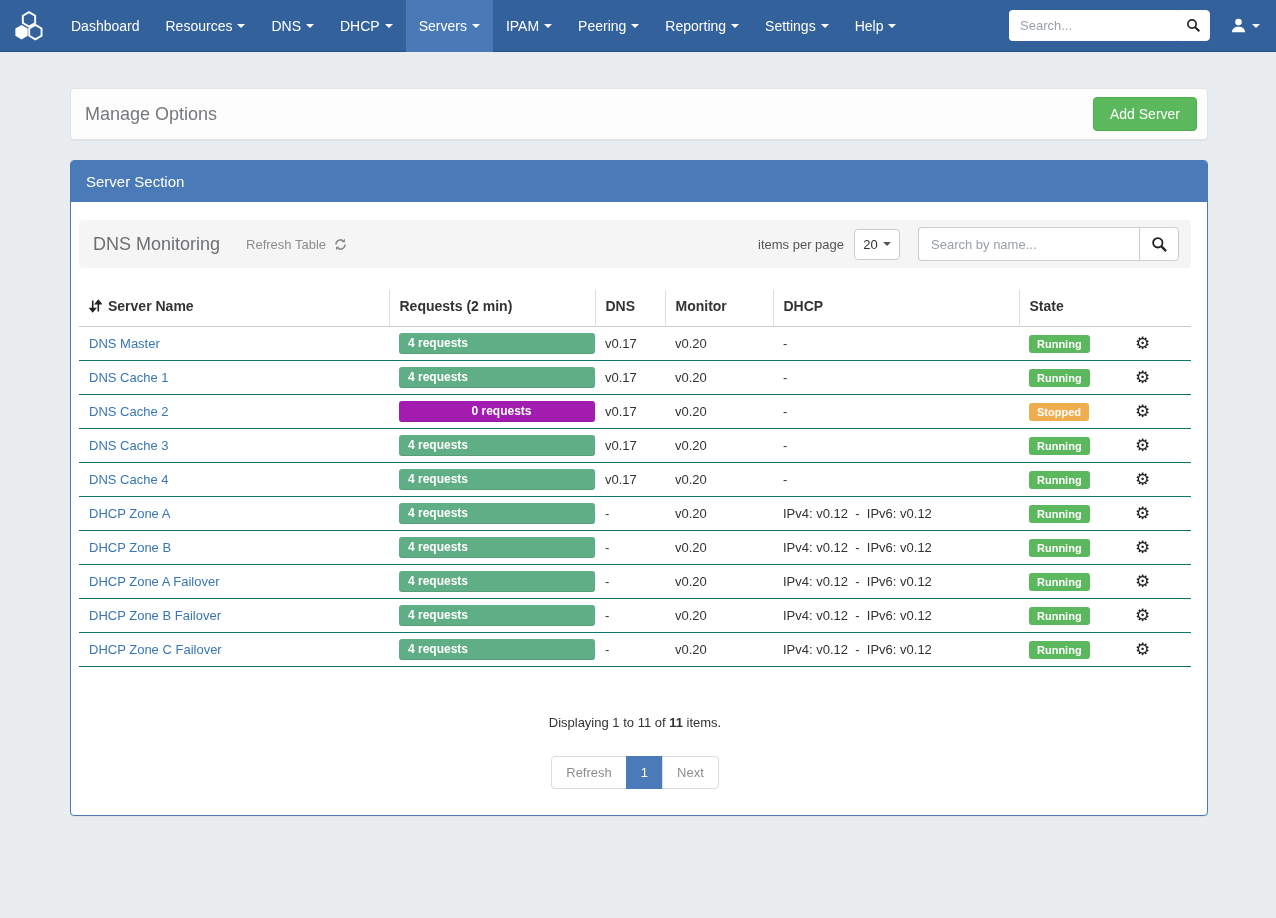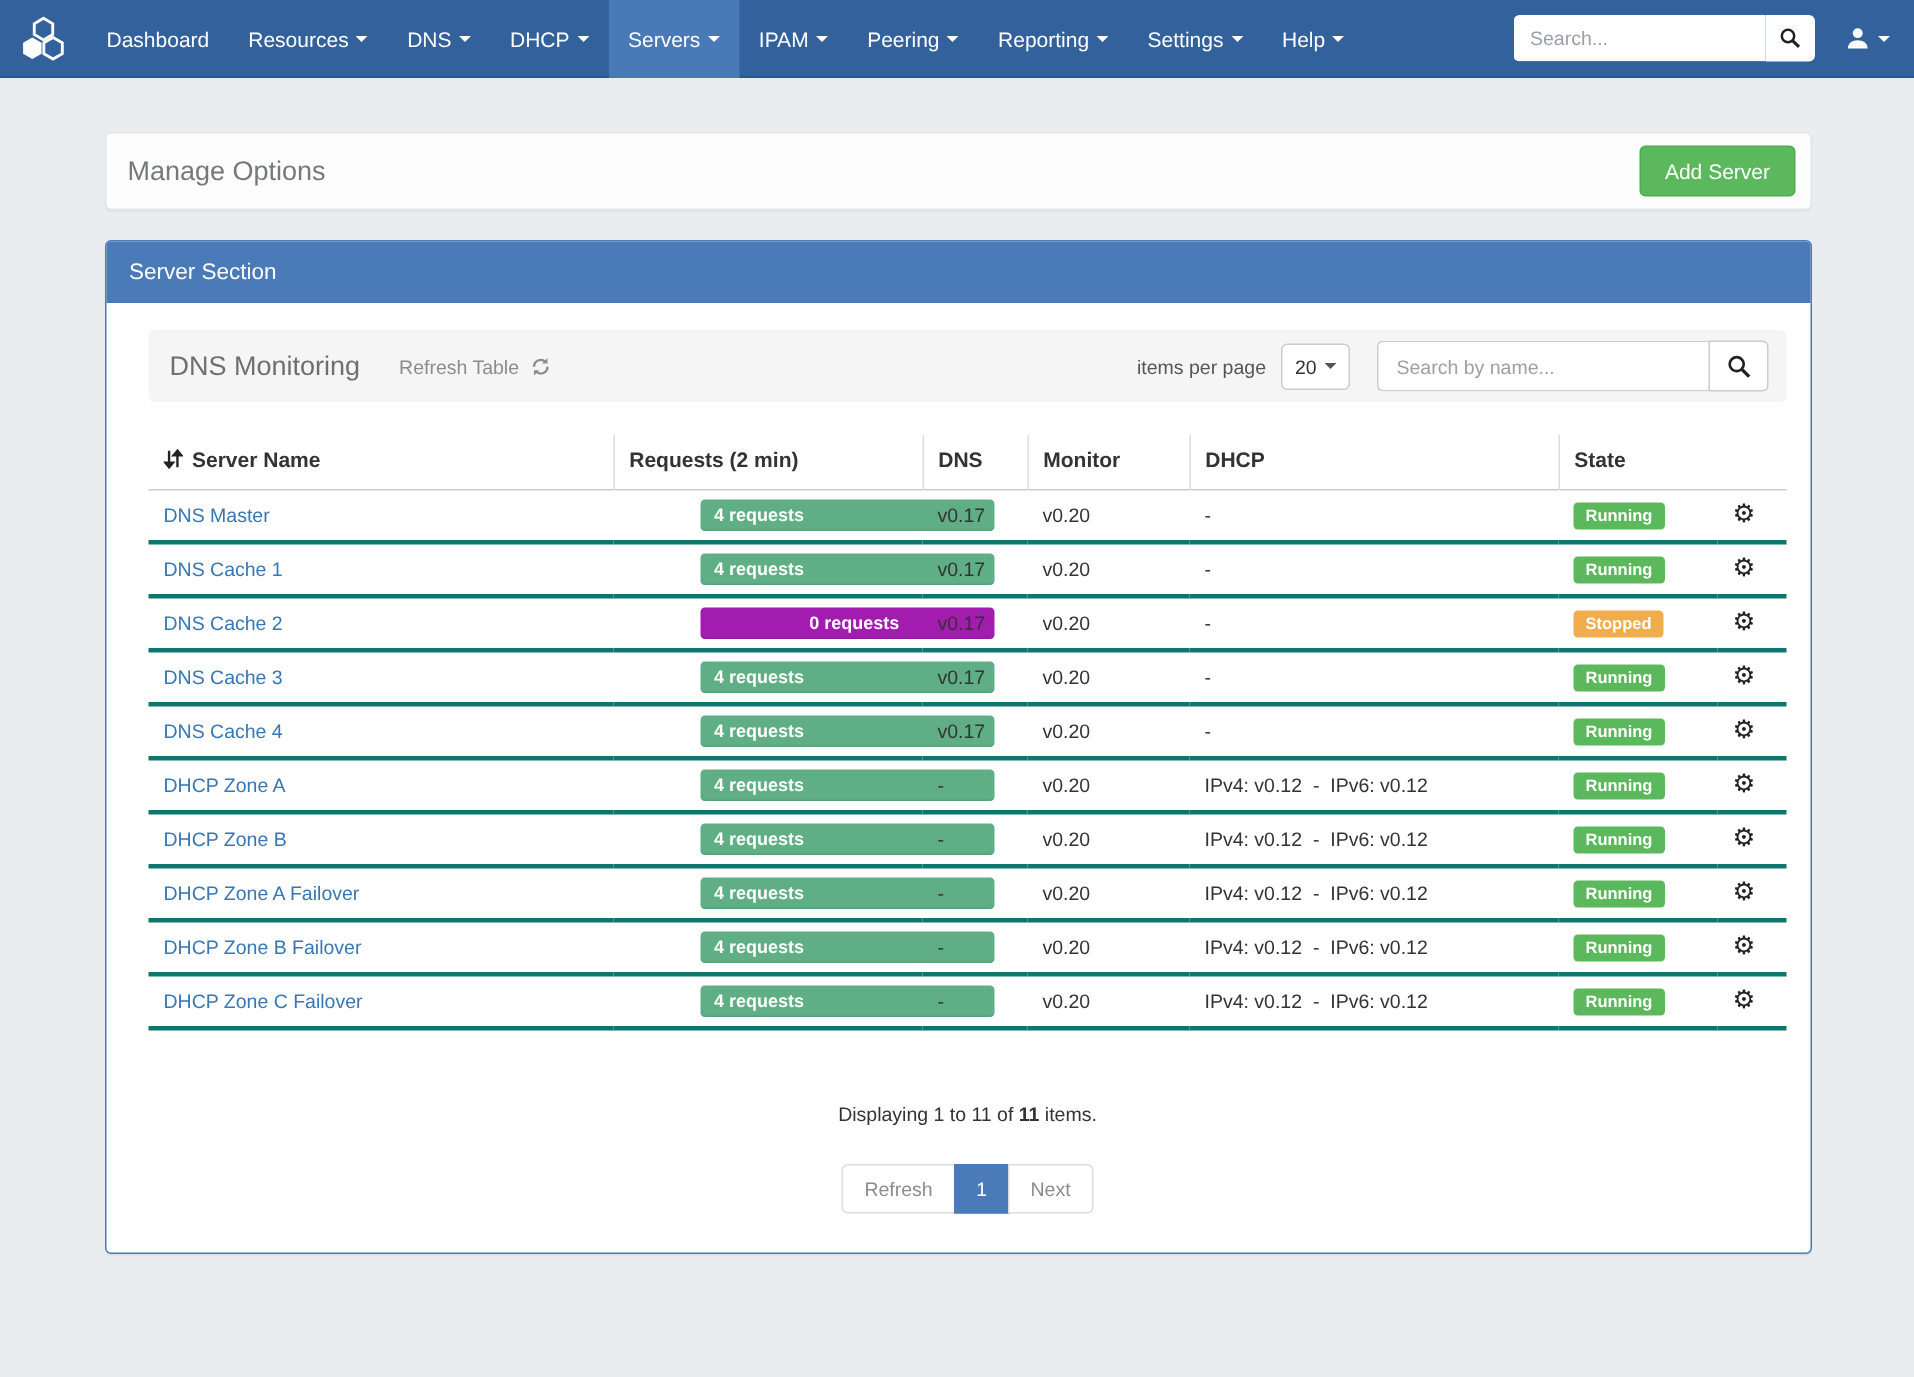--- a/index.html
+++ b/index.html
@@ -59,21 +59,21 @@
   }
 
   .server-panel {
     background:#fff; border:1px solid #4a7ab7; border-radius:4px;
     box-shadow:0 1px 1px rgba(0,0,0,.05); margin-bottom:54px;
   }
   .server-panel-header {
     background:#4a7ab7; color:#fff; font-size:15px;
     padding:12px 15px; border-radius:3px 3px 0 0;
   }
-  .server-panel-body { padding:18px 16px 26px 28px; }
+  .server-panel-body { padding:18px 16px 26px 8px; }
 
   
   .dns-toolbar {
     background:#f5f5f5; border-radius:4px; height:48px;
     display:flex; align-items:center; padding:0 12px 0 14px; margin-bottom:22px;
   }
   .dns-title { font-size:18px; color:#6d7073; margin-right:26px; }
   .refresh-link { font-size:13px; color:#8a8d90; display:flex; align-items:center; cursor:pointer; }
   .refresh-link svg { margin-left:7px; }
   .toolbar-spacer { flex:1; }
@@ -100,29 +100,28 @@
   table.monitor { width:100%; border-collapse:collapse; table-layout:fixed; }
   table.monitor th {
     text-align:left; font-size:14px; font-weight:bold; color:#333;
     padding:8px 10px 12px 10px; border-right:1px solid #ddd;
   }
   table.monitor th.no-divider { border-right:none; }
   table.monitor thead tr { border-bottom:1px solid #ccc; }
   table.monitor td {
     font-size:13px; color:#333; padding:6px 10px; vertical-align:middle; height:33px;
   }
-  table.monitor tbody tr { border-bottom:3px solid #0f766e; }
+  table.monitor tbody tr { border-bottom:1px solid #0f766e; }
   .th-sort { display:flex; align-items:center; gap:6px; }
   a.server-link { color:#3876b4; text-decoration:none; font-size:13px; cursor:pointer; }
 
   .req-bar {
     width:196px; height:21px; border-radius:3px;
     color:#fff; font-size:12px; font-weight:bold; line-height:21px; padding-left:9px;
     box-shadow:inset 0 -1px 0 rgba(0,0,0,.08);
-    margin-left:48px;
   }
   .req-bar.success { background:#5fae85; }
   .req-bar.danger  { background:#a21caf;text-align:center; }
 
   .state-badge {
     display:inline-block; padding:3px 8px; border-radius:3px;
     color:#fff; font-size:11px; font-weight:bold;
   }
   .state-badge.running { background:#5cb85c; }
   .state-badge.stopped { background:#f0ad4e; }

